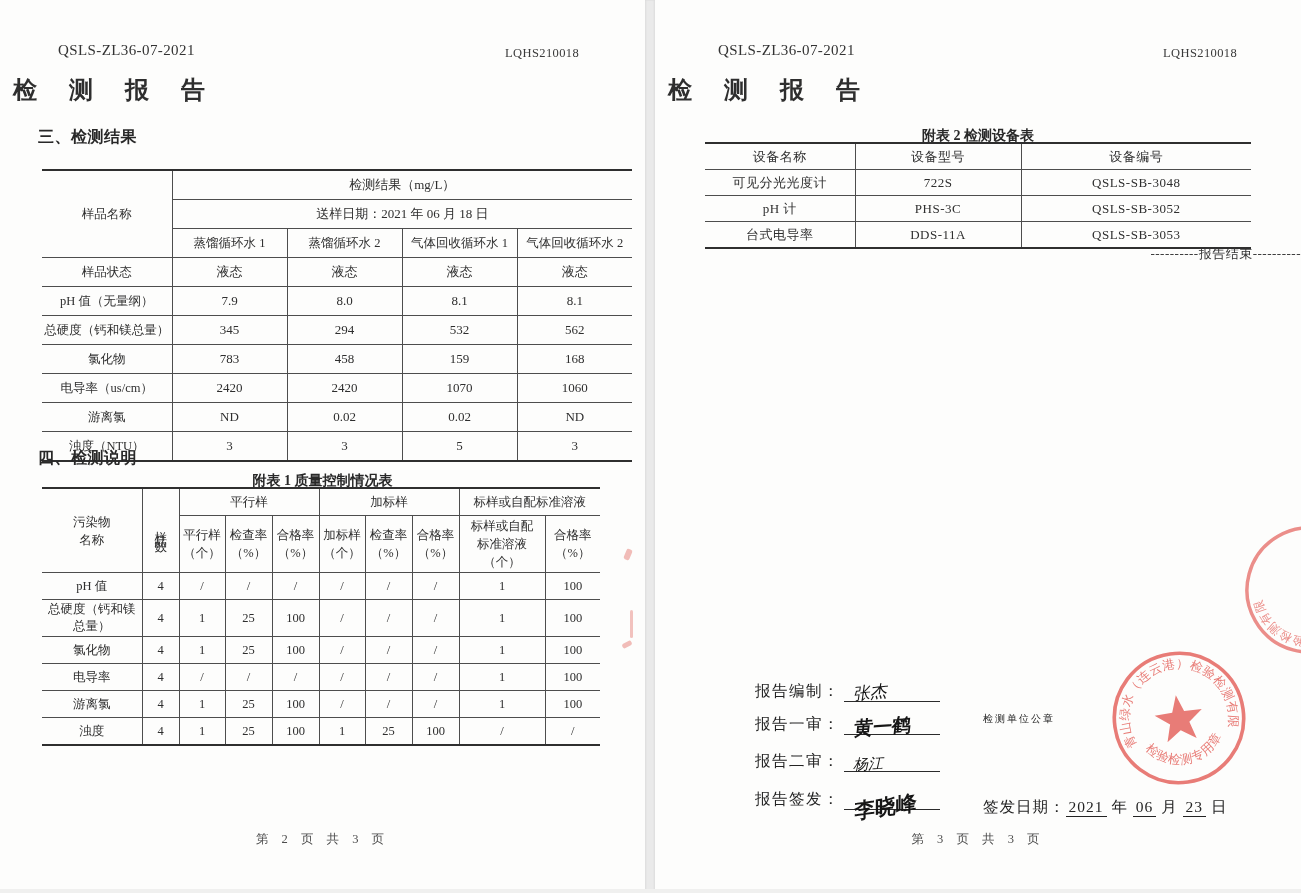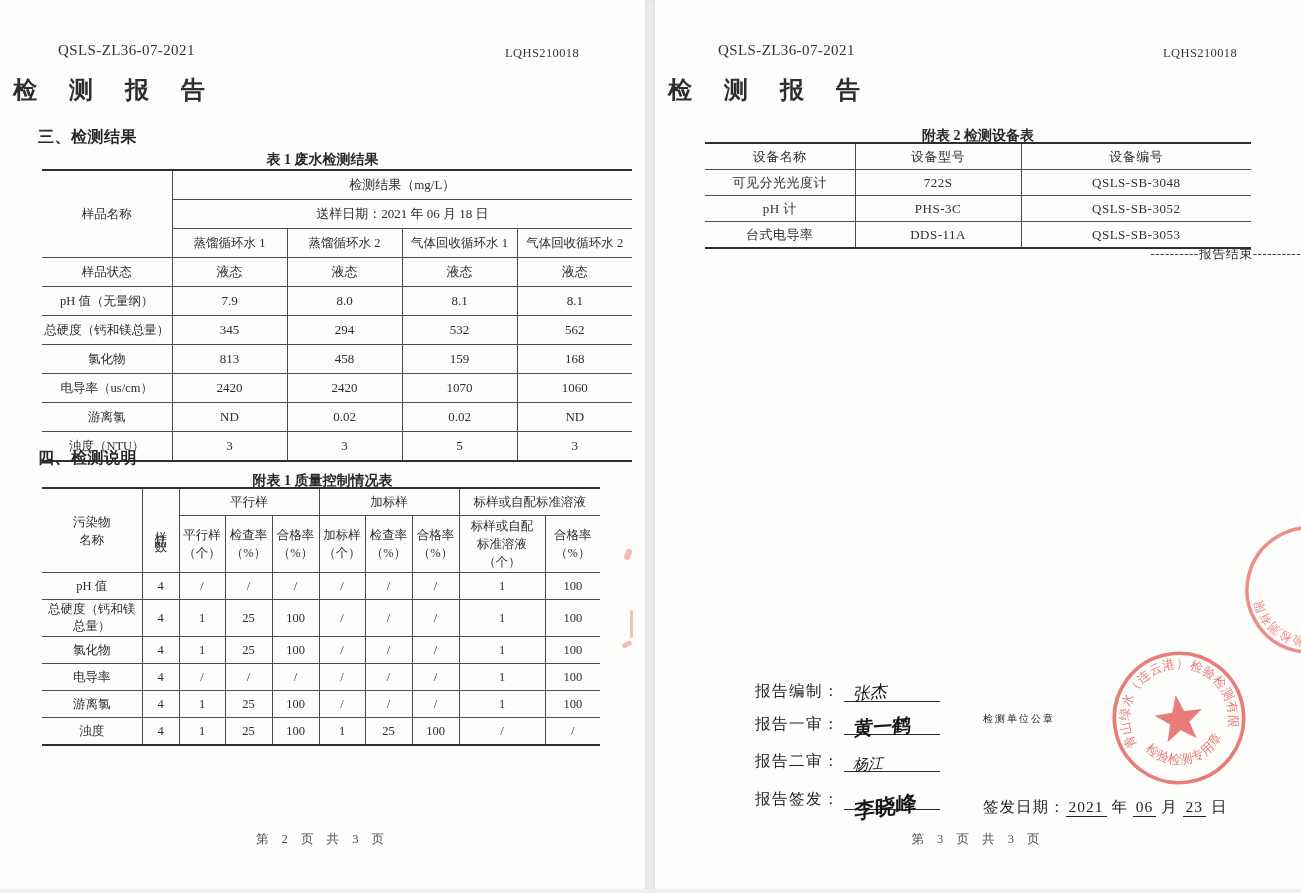--- a/index.html
+++ b/index.html
@@ -68,21 +68,20 @@
 </head>
 <body>
 
 <div class="canvas">
 
   <div class="page page-left">
     <div class="doc-code">QSLS-ZL36-07-2021</div>
     <div class="report-no">LQHS210018</div>
     <div class="title">检 测 报 告</div>
     <div class="sec sec3">三、检测结果</div>
-    <div class="tcaption t1cap">表 1 废水检测结果</div>
 
     <table class="t1">
       <colgroup>
           <col style="width:130px">
           <col style="width:115px">
           <col style="width:115px">
           <col style="width:115px">
           <col style="width:115px">
         </colgroup>
       <tbody>
@@ -115,21 +114,21 @@
       </tr>
       <tr>
         <td class="nol lbl">总硬度（钙和镁总量）</td>
         <td>345</td>
         <td>294</td>
         <td>532</td>
         <td class="nor">562</td>
       </tr>
       <tr>
         <td class="nol lbl">氯化物</td>
-        <td>813</td>
+        <td>783</td>
         <td>458</td>
         <td>159</td>
         <td class="nor">168</td>
       </tr>
       <tr>
         <td class="nol lbl">电导率（us/cm）</td>
         <td>2420</td>
         <td>2420</td>
         <td>1070</td>
         <td class="nor">1060</td>

